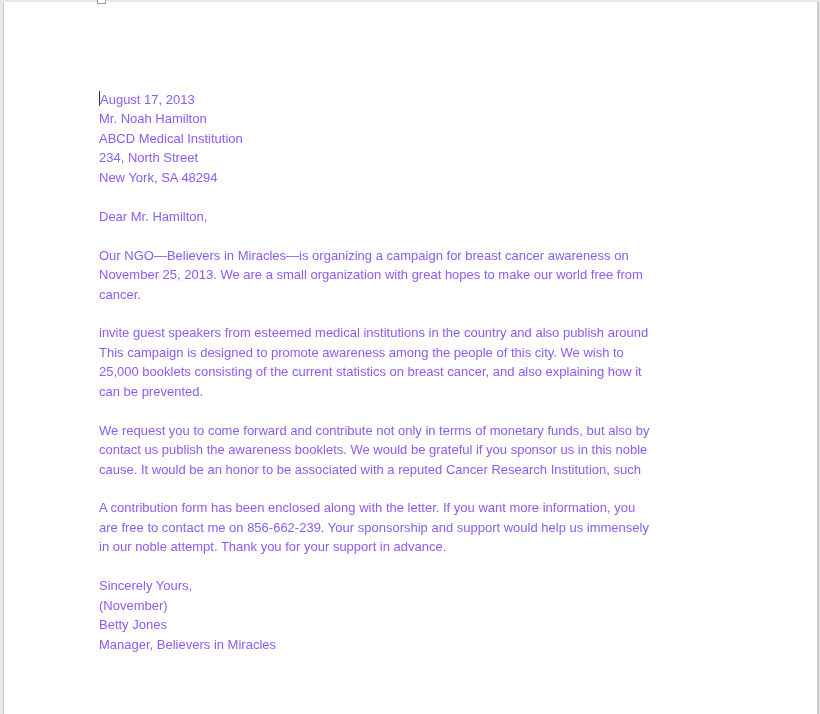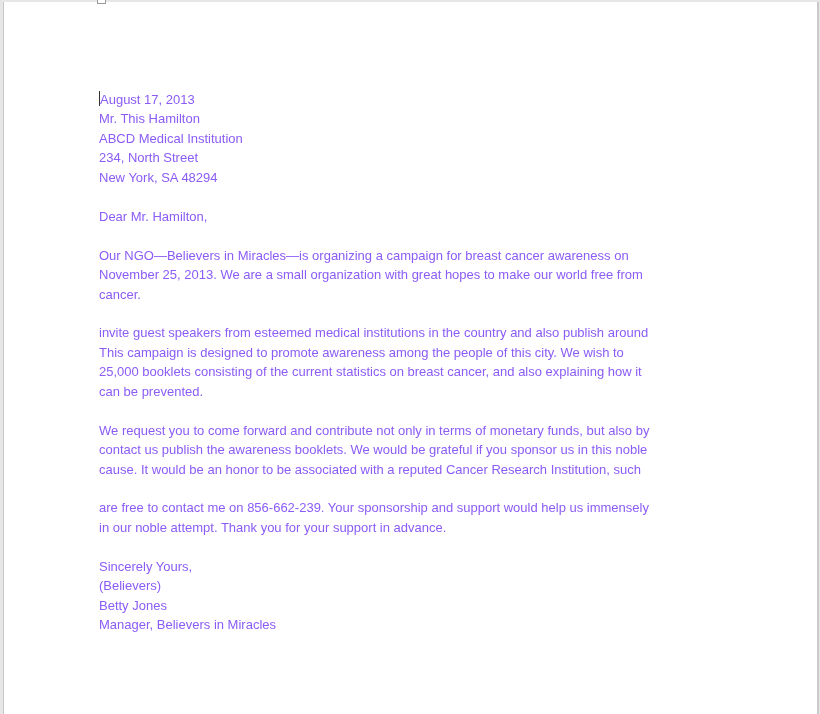--- a/index.html
+++ b/index.html
@@ -61,21 +61,21 @@
   </style>
 </head>
 <body>
 
 <div class="page">
   <div class="corner-mark"></div>
 
   <div class="content">
     <div class="para">
       <span class="line"><span class="caret"></span><span>August 17, 2013</span></span>
-      <span class="line">Mr. This Hamilton</span>
+      <span class="line">Mr. Noah Hamilton</span>
       <span class="line">ABCD Medical Institution</span>
       <span class="line">234, North Street</span>
       <span class="line">New York, SA 48294</span>
     </div>
 
     <div class="para">
       <span class="line">Dear Mr. Hamilton,</span>
     </div>
 
     <div class="para">
@@ -91,24 +91,25 @@
       <span class="line">can be prevented.</span>
     </div>
 
     <div class="para">
       <span class="line">We request you to come forward and contribute not only in terms of monetary funds, but also by</span>
       <span class="line">contact us publish the awareness booklets. We would be grateful if you sponsor us in this noble</span>
       <span class="line">cause. It would be an honor to be associated with a reputed Cancer Research Institution, such</span>
     </div>
 
     <div class="para">
+      <span class="line">A contribution form has been enclosed along with the letter. If you want more information, you</span>
       <span class="line">are free to contact me on 856-662-239. Your sponsorship and support would help us immensely</span>
       <span class="line">in our noble attempt. Thank you for your support in advance.</span>
     </div>
 
     <div class="para">
       <span class="line">Sincerely Yours,</span>
-      <span class="line">(Believers)</span>
+      <span class="line">(November)</span>
       <span class="line">Betty Jones</span>
       <span class="line">Manager, Believers in Miracles</span>
     </div>
   </div>
 </div>
 
 </body></html>

